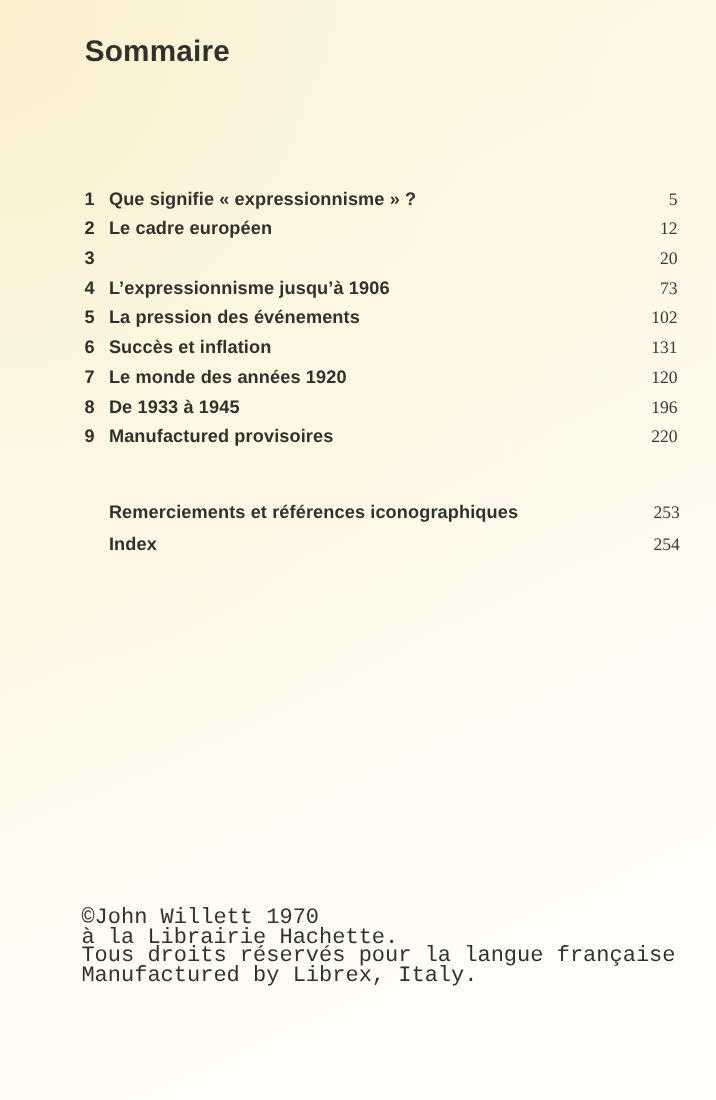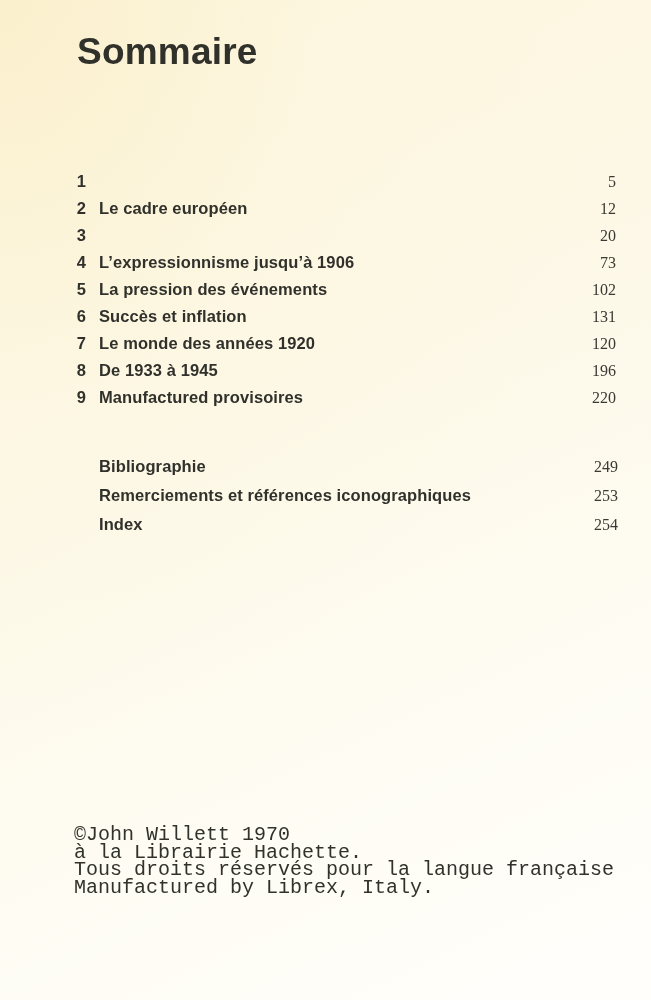--- a/index.html
+++ b/index.html
@@ -23,21 +23,21 @@
     background:
       radial-gradient(120% 95% at 0% 0%, rgba(250,238,200,0.78) 0%, rgba(252,246,222,0.35) 42%, rgba(255,255,255,0) 78%),
       linear-gradient(155deg, #fdf6de 0%, #fdf8e6 38%, #fefcf2 68%, #fffefb 100%);
   }
 
   
   .doc-title {
     position: absolute;
     left: 77px;
     top: 31px;
-    font-size: 37px;
+    font-size: 27px;
     font-weight: bold;
     letter-spacing: 0.2px;
     color: #31312c;
     margin: 0;
   }
 
   
   .toc {
     position: absolute;
     left: 0;
@@ -111,20 +111,21 @@
 <body>
 
 <div class="page">
 
   <h1 class="doc-title">Sommaire</h1>
 
   <div class="toc chapters">
 
     <div class="toc-row">
       <span class="toc-num">1</span>
+      <span class="toc-label">Que signifie « expressionnisme » ?</span>
       <span class="toc-page">5</span>
     </div>
 
     <div class="toc-row">
       <span class="toc-num">2</span>
       <span class="toc-label">Le cadre européen</span>
       <span class="toc-page">12</span>
     </div>
 
     <div class="toc-row">
@@ -165,24 +166,20 @@
     <div class="toc-row">
       <span class="toc-num">9</span>
       <span class="toc-label">Manufactured provisoires</span>
       <span class="toc-page">220</span>
     </div>
 
   </div>
 
   <div class="toc backmatter">
 
-    <div class="toc-row">
-      <span class="toc-label">Bibliographie</span>
-      <span class="toc-page">249</span>
-    </div>
 
     <div class="toc-row">
       <span class="toc-label">Remerciements et références iconographiques</span>
       <span class="toc-page">253</span>
     </div>
 
     <div class="toc-row">
       <span class="toc-label">Index</span>
       <span class="toc-page">254</span>
     </div>

